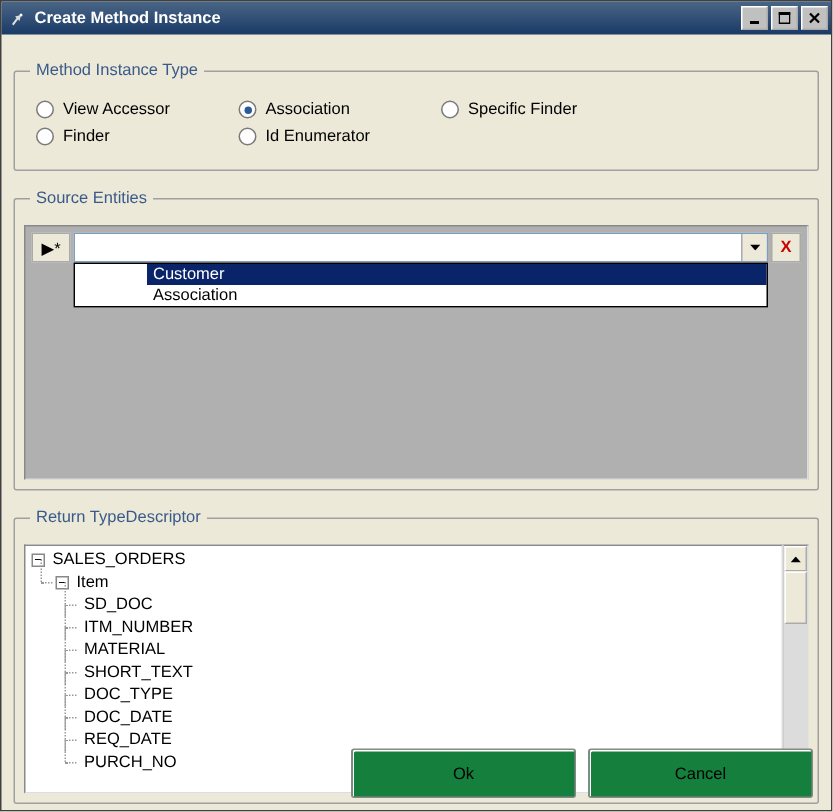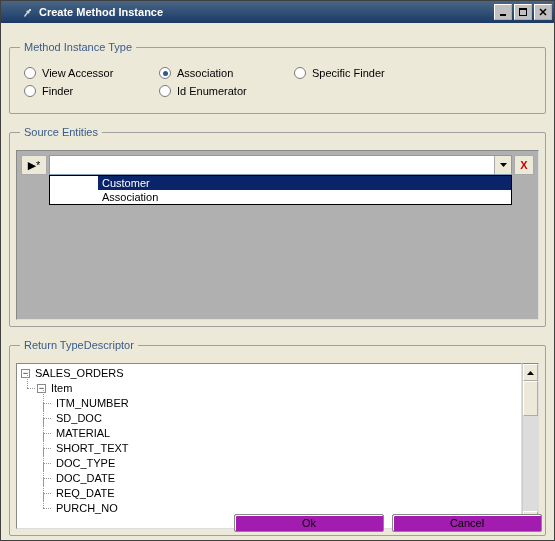--- a/index.html
+++ b/index.html
@@ -16,21 +16,21 @@
     position: relative;
     border: 1px solid #404040;
     background: #ece9d8;
   }
   .titlebar {
     height: 22px;
     background: linear-gradient(to bottom, #4a6686, #1a3a66);
     display: flex;
     align-items: center;
     color: white;
-    padding: 0 2px 0 20px;
+    padding: 0 2px 0 4px;
     font-weight: bold;
   }
   .titlebar .icon {
     width: 14px; height: 14px;
     margin-right: 4px;
     display: flex; align-items: center; justify-content: center;
   }
   .titlebar .title { flex: 1; }
   .title-buttons { display: flex; gap: 2px; }
   .title-buttons button {
@@ -228,22 +228,22 @@
   .node.leaf .expander { visibility: hidden; width: 0; margin: 0; border: none; }
   .footer {
     position: absolute;
     bottom: 8px;
     right: 12px;
     display: flex;
     gap: 8px;
   }
   .footer button {
     width: 150px;
-    height: 18px;
-    background: #a21caf;
+    height: 33px;
+    background: #15803d;
     border: 1px solid #888;
     border-radius: 2px;
     box-shadow: inset 1px 1px 0 #fff;
     font-family: inherit;
     font-size: 11px;
     cursor: default;
   }
 </style>
 </head>
 <body>
@@ -347,27 +347,27 @@
                 <ul>
                   <li>
                     <div class="node">
                       <span class="expander">−</span>
                       <span>Item</span>
                     </div>
                     <ul>
                       <li>
                           <div class="node leaf">
                             <span class="expander"></span>
+                            <span>SD_DOC</span>
+                          </div>
+                        </li>
+                      <li>
+                          <div class="node leaf">
+                            <span class="expander"></span>
                             <span>ITM_NUMBER</span>
-                          </div>
-                        </li>
-                      <li>
-                          <div class="node leaf">
-                            <span class="expander"></span>
-                            <span>SD_DOC</span>
                           </div>
                         </li>
                       <li>
                           <div class="node leaf">
                             <span class="expander"></span>
                             <span>MATERIAL</span>
                           </div>
                         </li>
                       <li>
                           <div class="node leaf">

